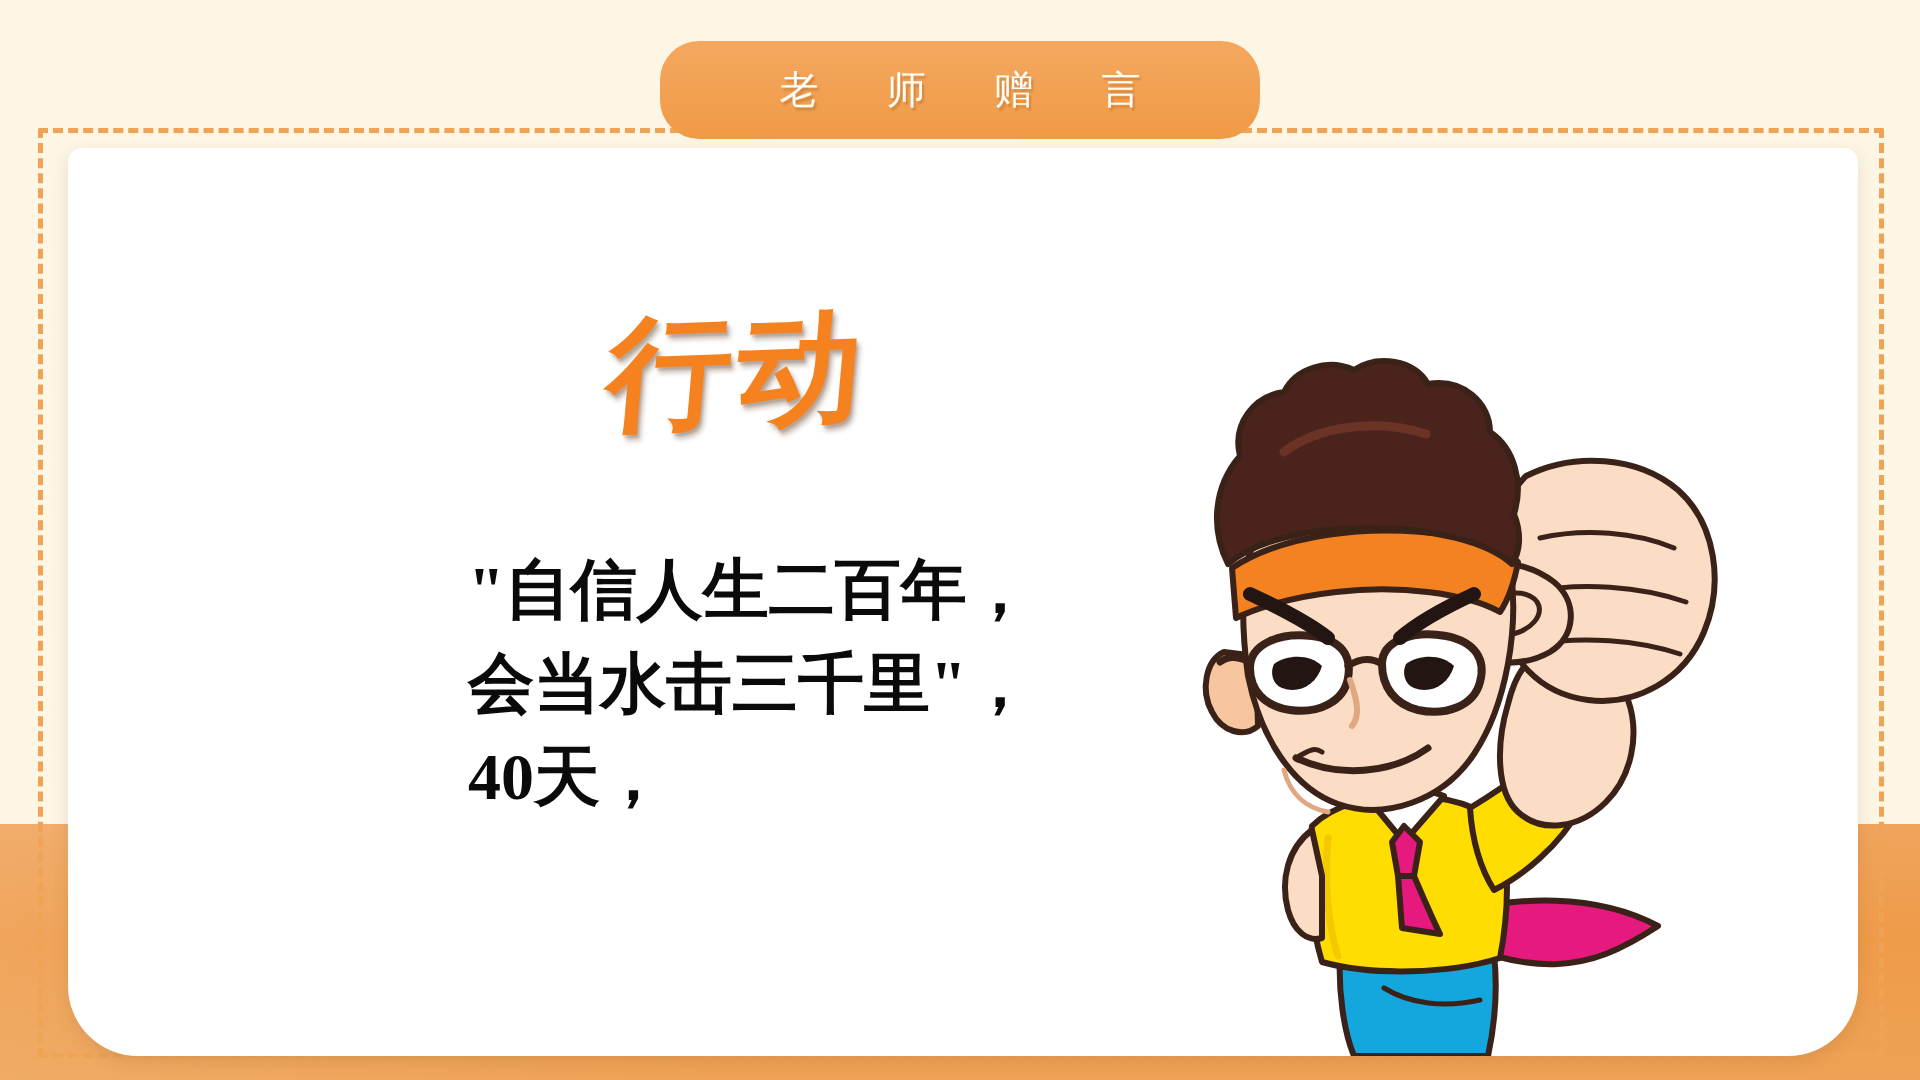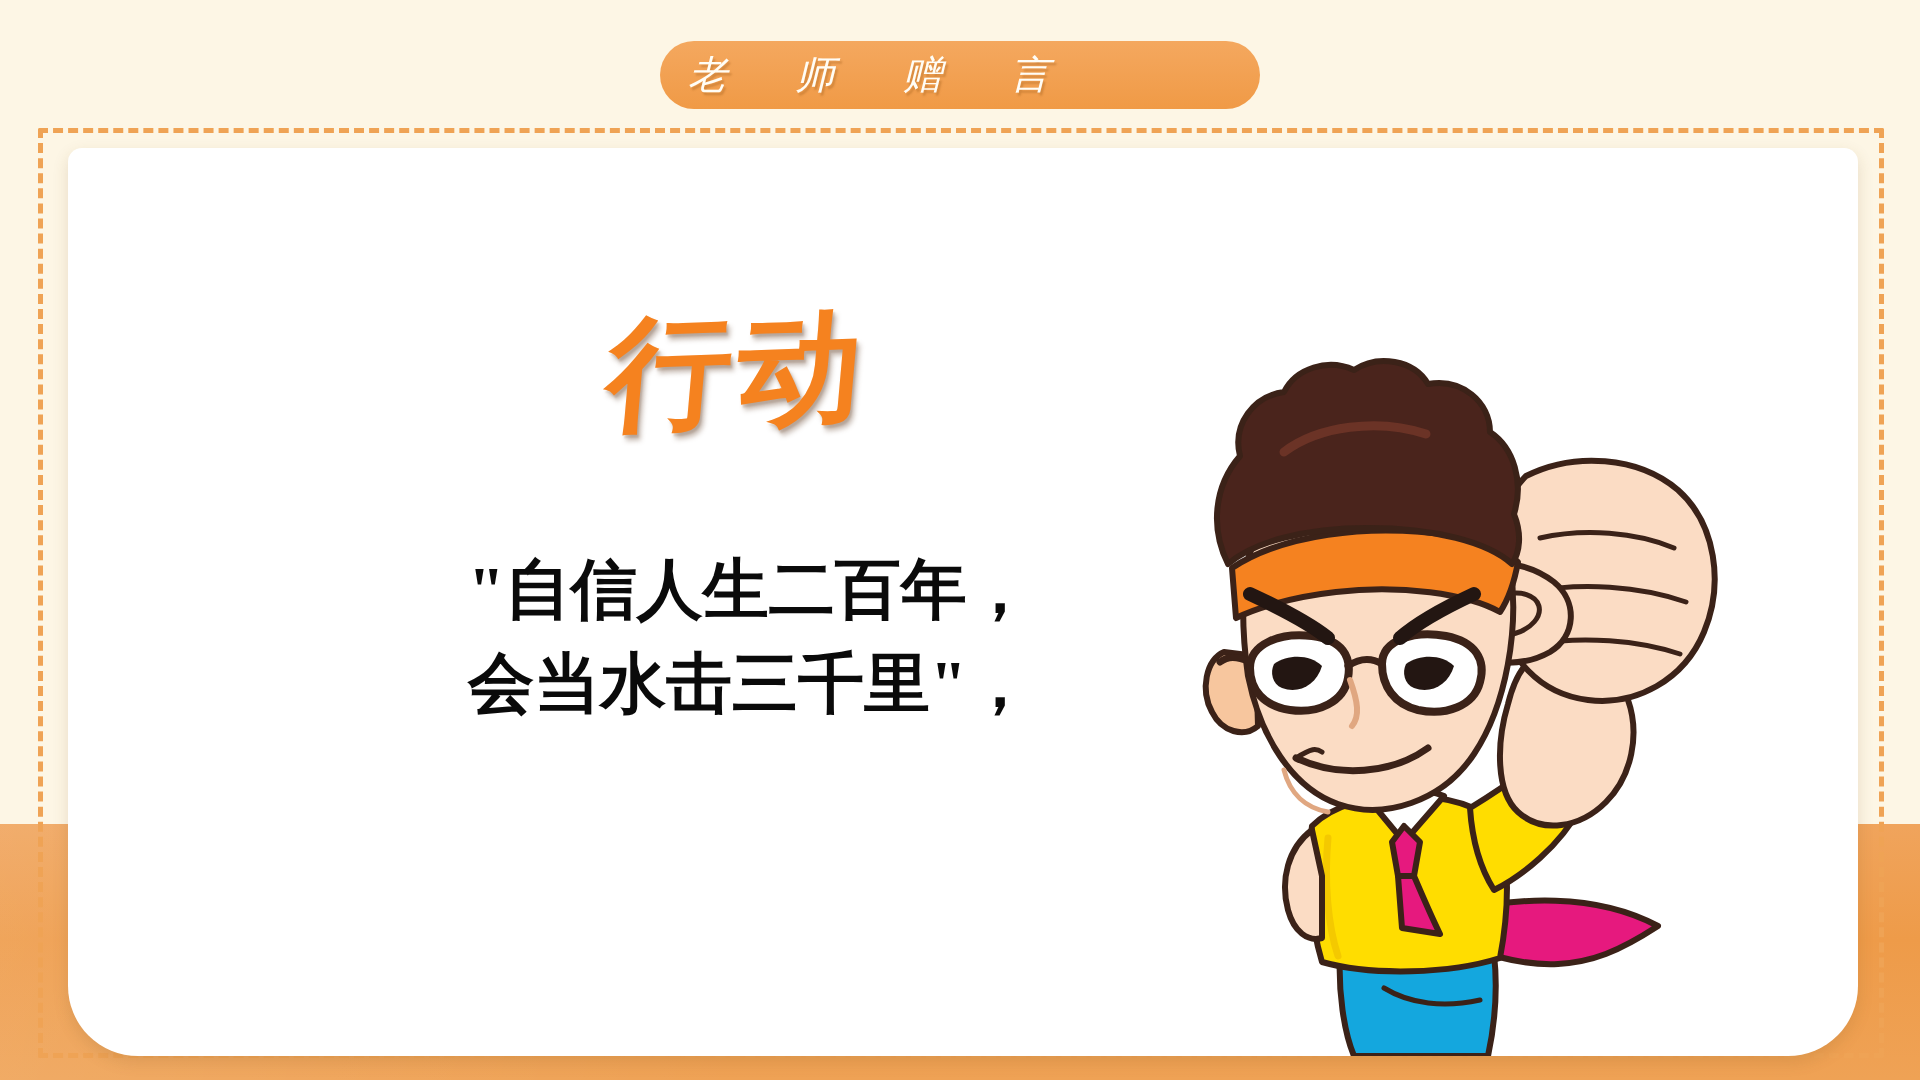--- a/index.html
+++ b/index.html
@@ -64,28 +64,27 @@
     overflow: hidden;
   }
 
   
   #header-pill {
     position: absolute;
     left: 50%;
     transform: translateX(-50%);
     top: 41px;
     width: 600px;
-    height: 68px;
+    height: 98px;
     border-radius: 39px;
     background: linear-gradient(180deg, #F4A85F 0%, #F09A46 100%);
     display: flex;
     align-items: center;
-    justify-content: flex-start;
+    justify-content: center;
     z-index: 6;
-    font-style: italic;
   }
   #header-pill-title {
     color: #FFFDF6;
     font-size: 39px;
     font-weight: 400;
     letter-spacing: 28px;
     text-indent: 28px;
     font-family: "DejaVu Sans", "Liberation Sans", sans-serif;
     text-shadow: 2px 3px 2px rgba(150, 85, 20, 0.33);
     white-space: nowrap;
@@ -146,20 +145,21 @@
 
   <div id="dashed-frame"></div>
 
   <div id="content-card">
 
     <div id="brush-title">行动</div>
 
     <div id="quote-block">
       <div class="quote-line">"自信人生二百年，</div>
       <div class="quote-line">会当水击三千里"，</div>
+      <div class="quote-line">40天，</div>
     </div>
 
     <div id="mascot">
       <svg viewBox="0 0 560 700" xmlns="http://www.w3.org/2000/svg" aria-hidden="true">
         <defs>
           <clipPath id="bodyclip">
               <rect x="0" y="0" width="560" height="700"></rect>
             </clipPath>
         </defs>
         <g clip-path="url(#bodyclip)" stroke="#3B2218" stroke-width="6" stroke-linejoin="round" stroke-linecap="round">

